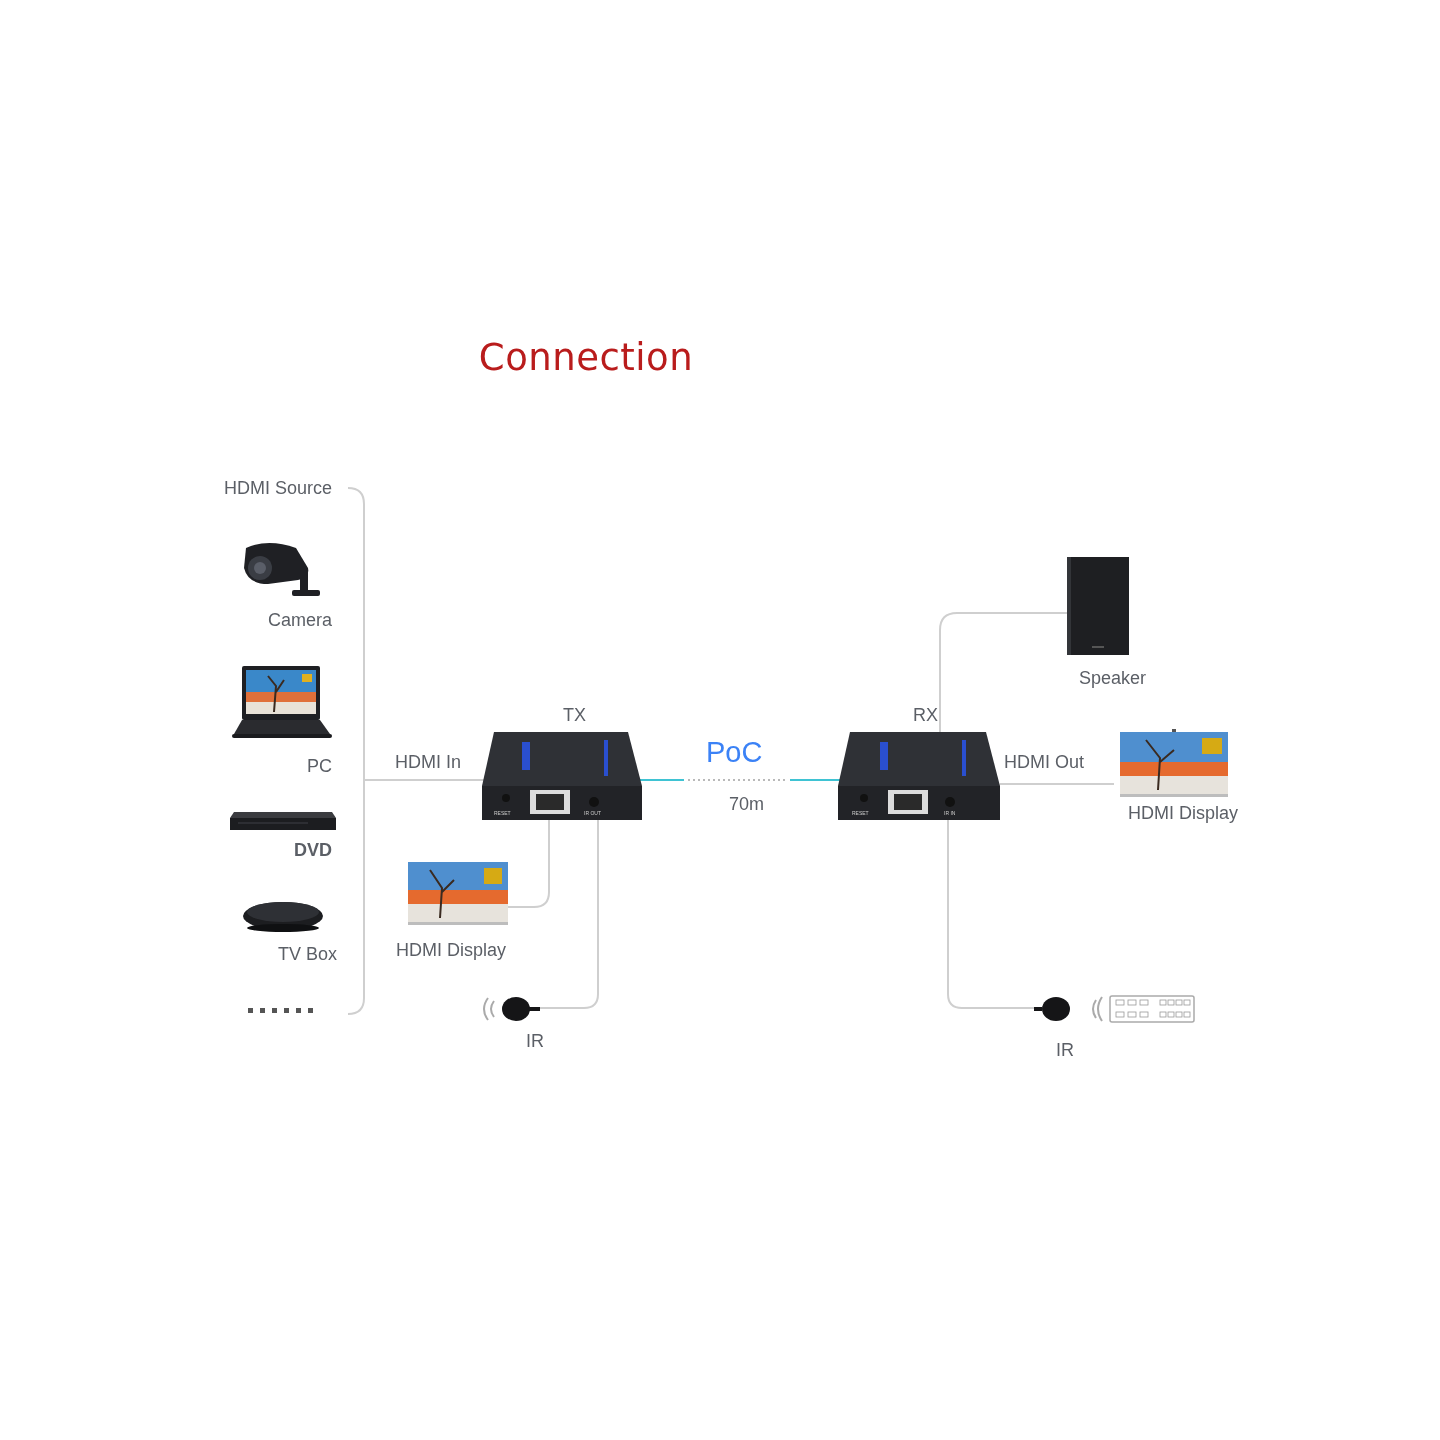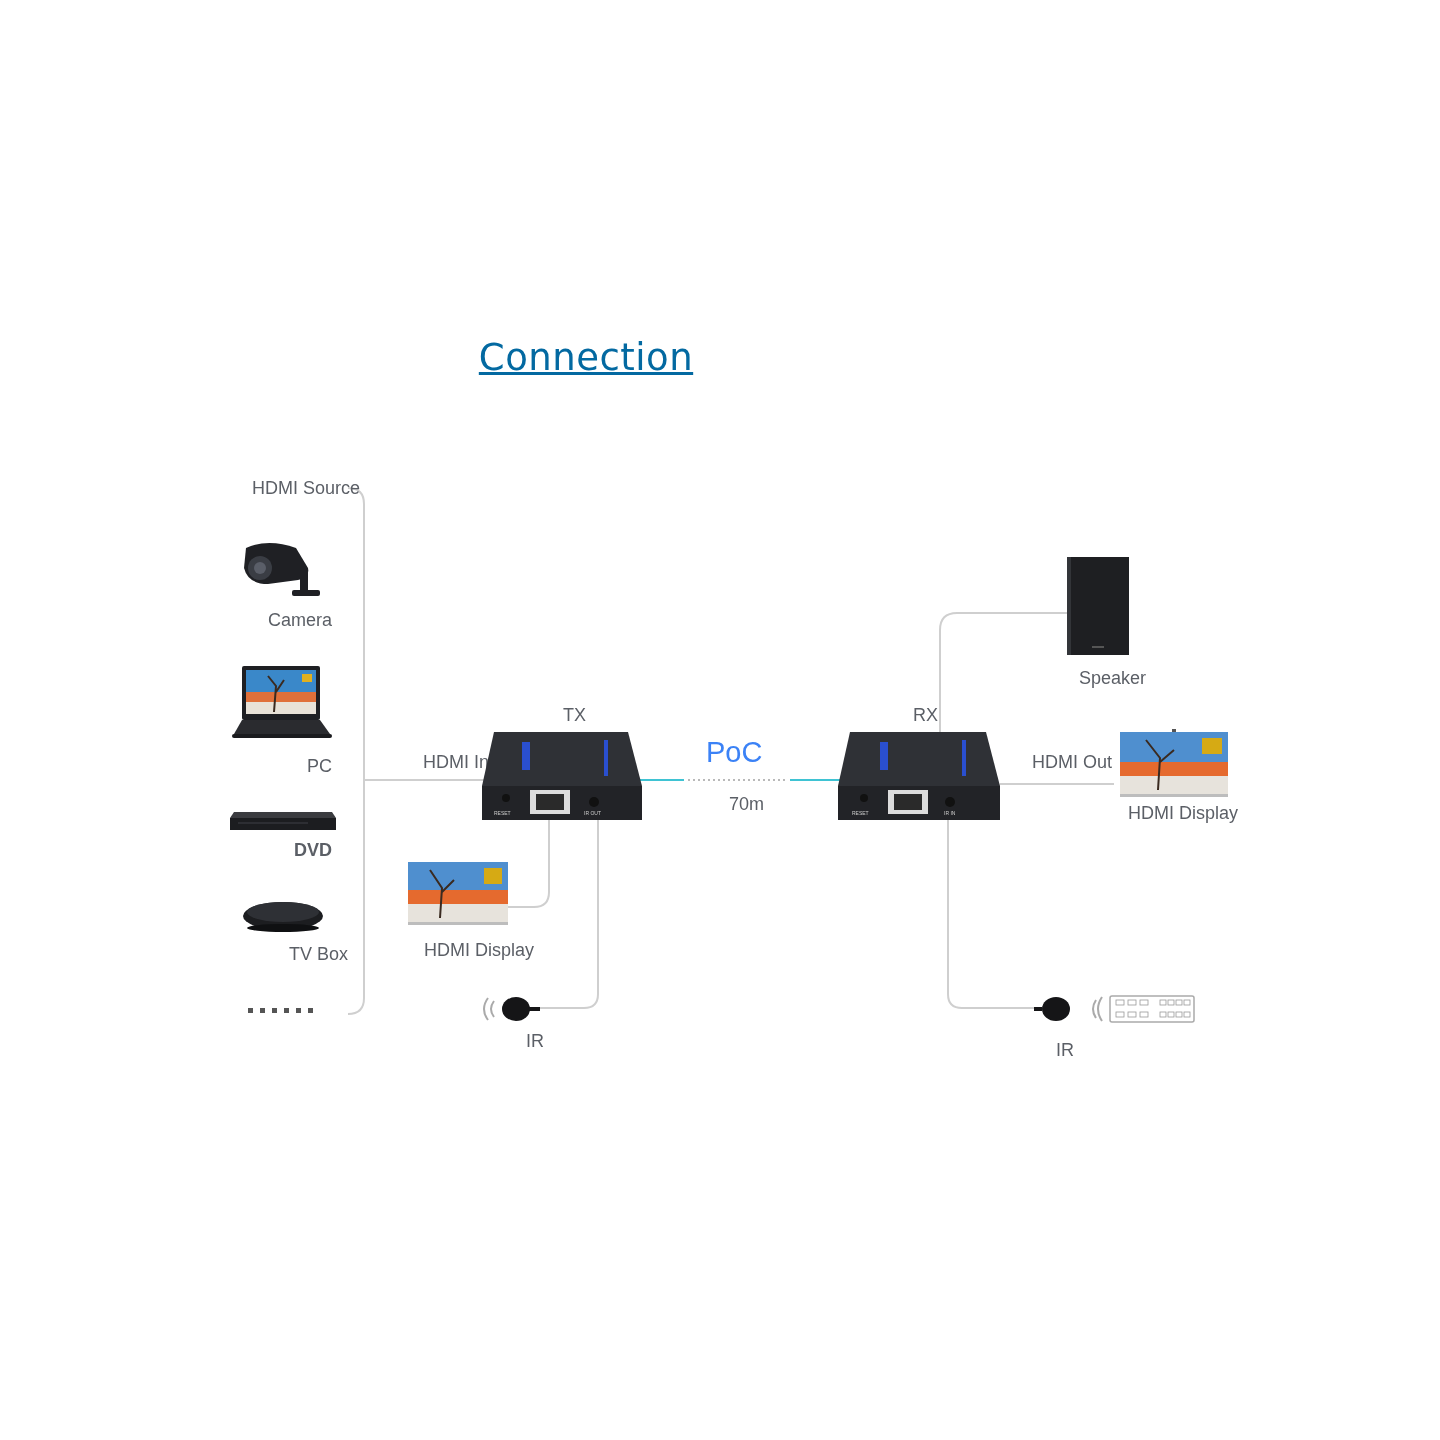--- a/index.html
+++ b/index.html
@@ -1,20 +1,20 @@
 <!DOCTYPE html>
 <html><head>
 <meta charset="utf-8">
 <style>
   html,body{margin:0;padding:0;background:#ffffff;}
   body{width:1440px;height:1440px;position:relative;overflow:hidden;font-family:"Liberation Sans",sans-serif;}
   .abs{position:absolute;}
-  .title{position:absolute;left:0;width:1172px;top:336px;text-align:center;font-family:"DejaVu Sans",sans-serif;font-size:37px;color:#0369a1;letter-spacing:0.5px;text-decoration:underline;}
+  .title{position:absolute;left:0;width:1172px;top:336px;text-align:center;font-family:"DejaVu Sans",sans-serif;font-size:37px;color:#b91c1c;letter-spacing:0.5px;}
   .lbl{position:absolute;color:#5b5f66;font-size:18px;white-space:nowrap;text-align:right;}
-  .lbl-l{text-align:center;margin-left:28px;}
+  .lbl-l{text-align:center;}
   .poc{position:absolute;color:#3b82f6;font-size:29px;white-space:nowrap;}
   svg.wires{position:absolute;left:0;top:0;}
   .dots{position:absolute;left:248px;top:1008px;display:flex;gap:7px;}
   .dots span{width:5px;height:5px;background:#555;display:block;}
 </style>
 </head>
 <body>
 
 <div class="title">Connection</div>
 
@@ -67,21 +67,21 @@
   <rect x="2" y="10" width="106" height="12" fill="#1c1d20"></rect>
   <rect x="10" y="14" width="70" height="2" fill="#2d2e33"></rect>
 </svg>
 <div class="lbl" style="left:232px;top:840px;width:100px;font-weight:bold;">DVD</div>
 
 <svg class="abs" style="left:238px;top:896px;" width="90" height="40">
   <ellipse cx="45" cy="20" rx="40" ry="14" fill="#1c1d20"></ellipse>
   <ellipse cx="45" cy="16" rx="36" ry="10" fill="#2e3035"></ellipse>
   <ellipse cx="45" cy="32" rx="36" ry="4" fill="#0f1012"></ellipse>
 </svg>
-<div class="lbl" style="left:248px;top:944px;width:100px;">TV Box</div>
+<div class="lbl" style="left:237px;top:944px;width:100px;">TV Box</div>
 
 <div class="dots">
   <span></span>
     <span></span>
     <span></span>
     <span></span>
     <span></span>
     <span></span>
 </div>
 

